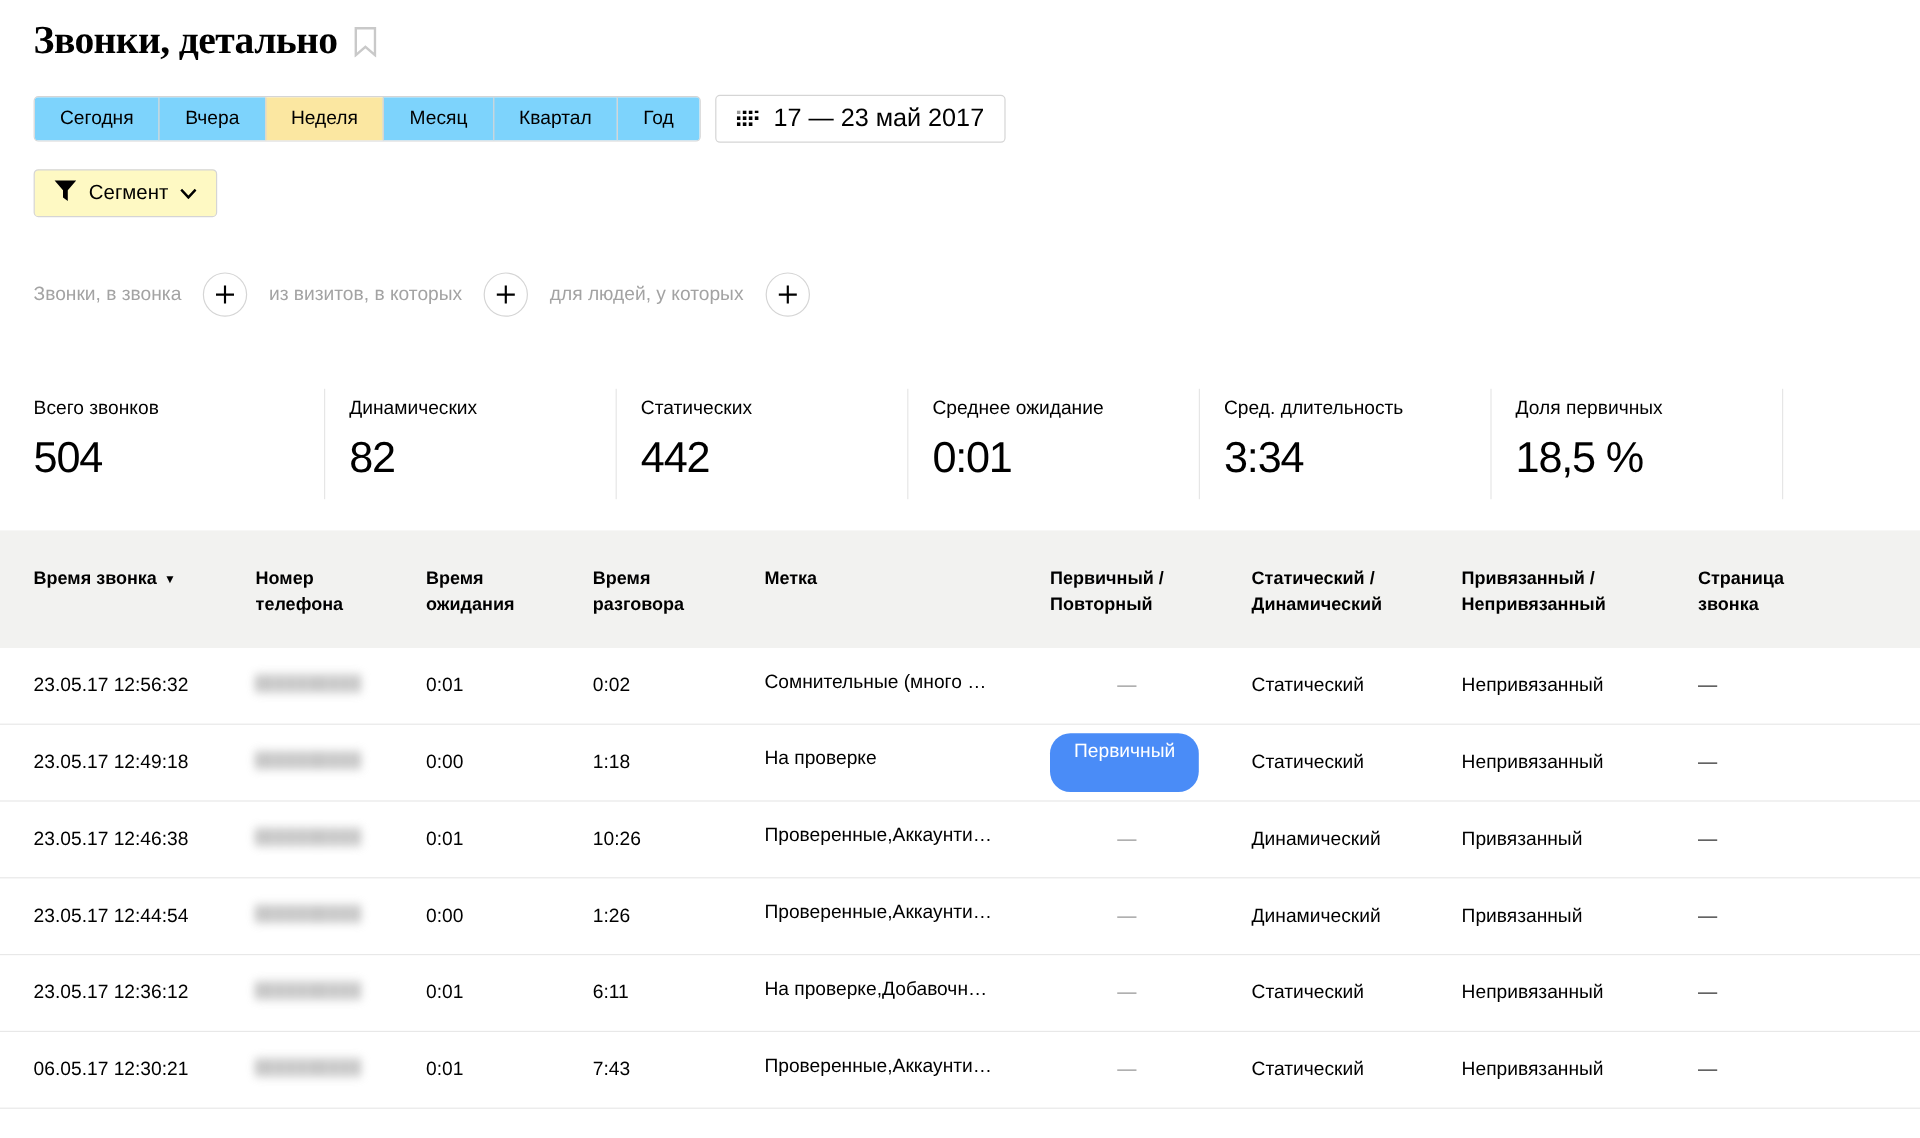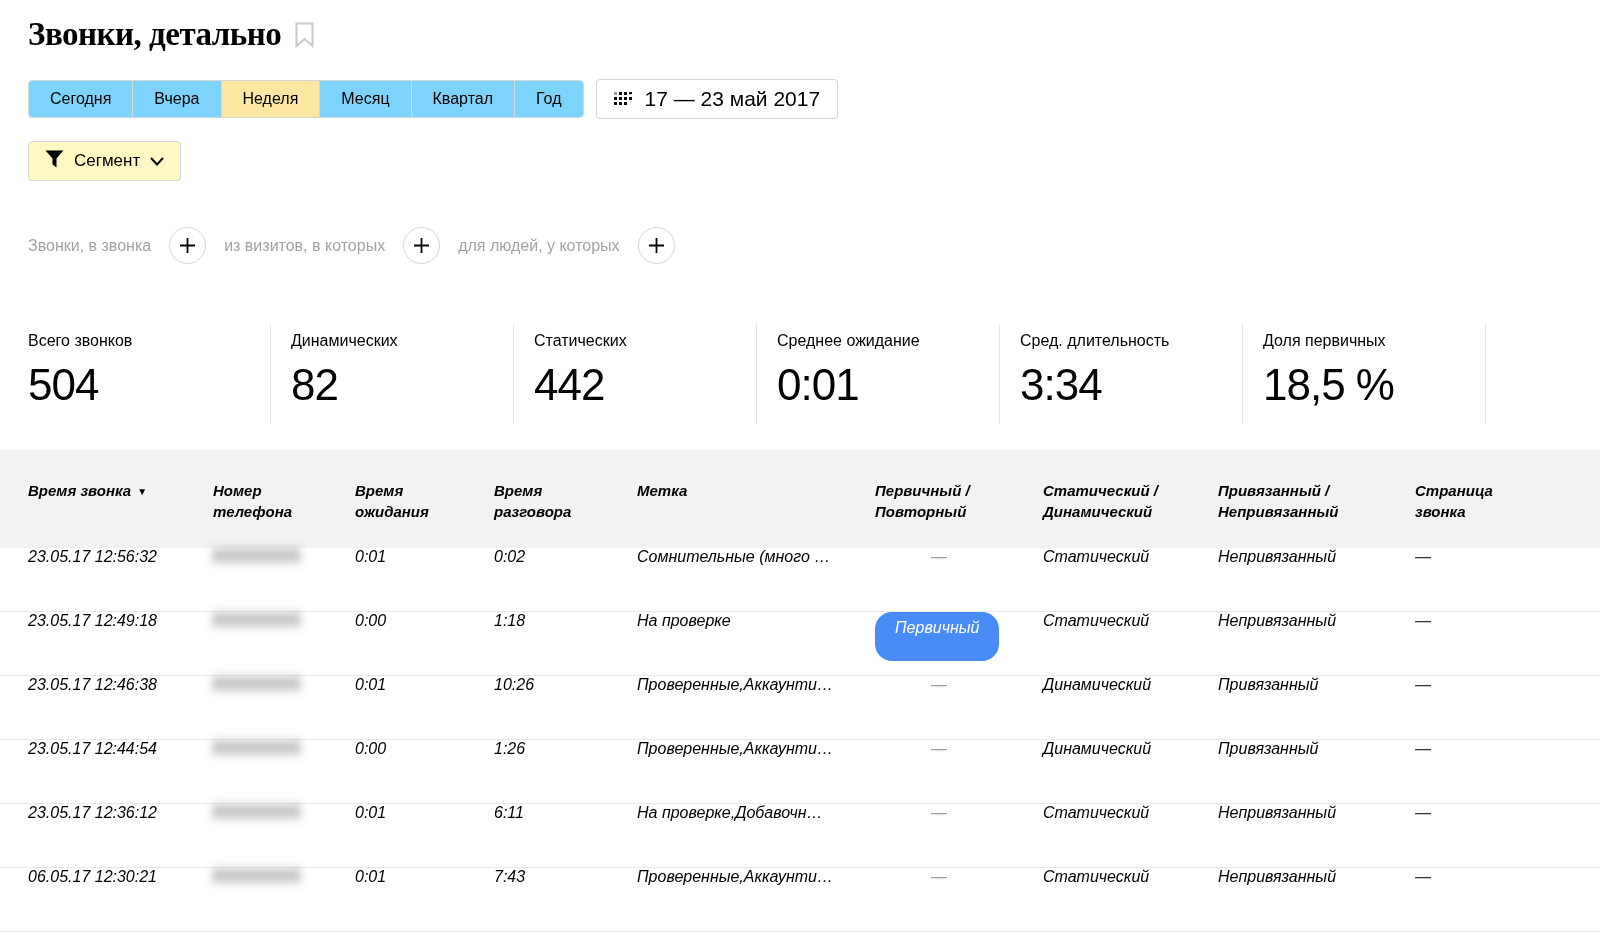--- a/index.html
+++ b/index.html
@@ -36,28 +36,28 @@
   .filter-label { color:#a3a3a3; font-size:16px; }
   .plus-btn { width:37px; height:37px; border-radius:50%; border:1px solid #d5d5d5; background:#fff;
               margin:0 18px; display:flex; align-items:center; justify-content:center; cursor:pointer; }
   .plus-btn svg { display:block; }
 
   
   .metrics { display:flex; margin:60px 0 0 28px; }
   .metric { flex:0 0 243px; border-right:1px solid #e6e6e6; padding:8px 0 14px 0; }
   .metric + .metric { padding-left:20px; }
   .metric-label { font-size:16px; margin-bottom:10px; }
-  .metric-value { font-size:44px; letter-spacing:-1px; }
-
-  
-  .table { margin-top:26px; width:1600px;font-style:italic; }
+  .metric-value { font-size:36px; letter-spacing:-1px; }
+
+  
+  .table { margin-top:26px; width:1600px; }
   .thead { display:flex; background:#f2f2f0; height:98px; padding:30px 0 0 28px; font-weight:700; font-size:15px; }
   .th { line-height:21px; }
   .th .wrap { display:inline-block; }
-  .trow { display:flex; height:64px; padding-left:28px; border-bottom:1px solid #e8e8e8; font-size:16px; }
+  .trow { display:flex; align-items:center; height:64px; padding-left:28px; border-bottom:1px solid #e8e8e8; font-size:16px; }
   .c1 { width:185px; } .c2 { width:142px; } .c3 { width:139px; } .c4 { width:143px; }
   .c5 { width:238px; } .c6 { width:168px; } .c7 { width:175px; } .c8 { width:197px; } .c9 { flex:1; }
   .w90  { max-width:90px; }  .w120 { max-width:118px; } .w130 { max-width:132px; } .w150 { max-width:152px; }
   .sort-arrow { font-size:10px; margin-left:6px; position:relative; top:-1px; }
   .phone-blur { display:inline-block; width:88px; height:15px; border-radius:2px;
                 background:repeating-linear-gradient(90deg,#7d7d7d 0 5px,#d8d8d8 5px 9px);
                 filter:blur(4px); opacity:.6; }
   .dash-gray { color:#9b9b9b; margin-left:56px; }
   .dash-dark { color:#333; }
   .badge { display:inline-block; background:#4a8cf7; color:#fff; font-size:16px;

